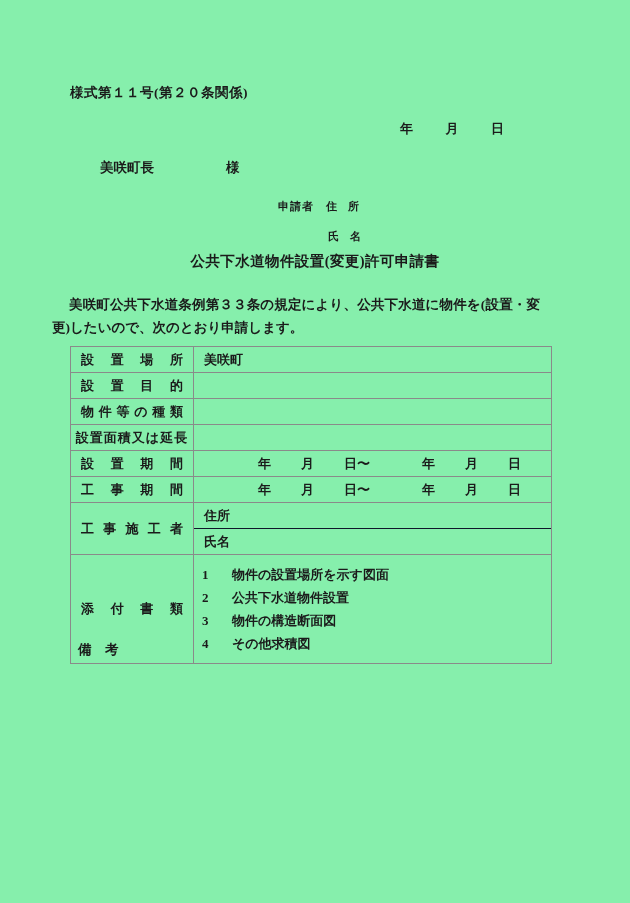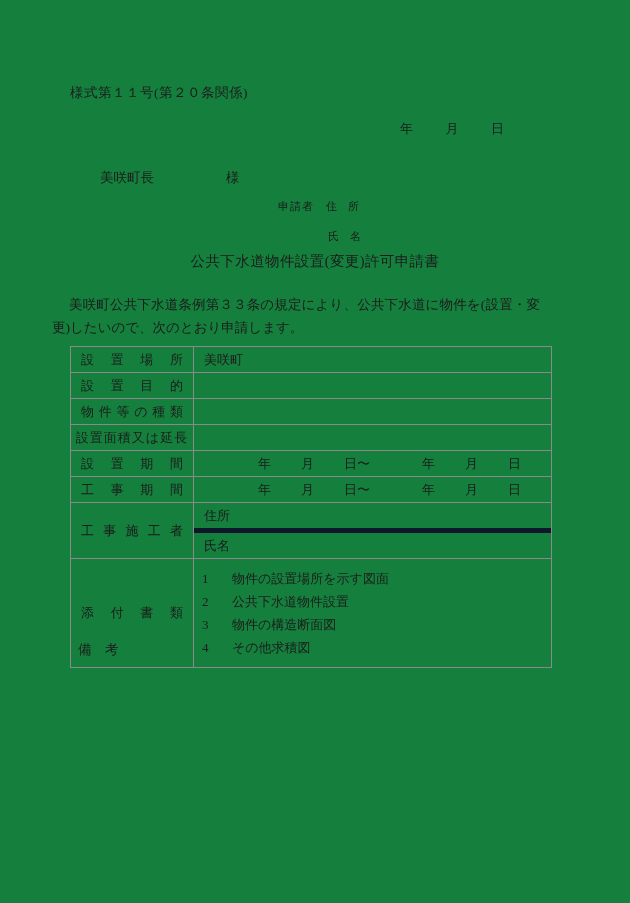--- a/index.html
+++ b/index.html
@@ -12,21 +12,22 @@
     height: 903px;
     position: relative;
     font-family: "Liberation Serif", "DejaVu Serif", serif;
     color: #1b1b1b;
     background: #fdfdfd;
     overflow: hidden;
   }
   .page {
     position: absolute;
     inset: 0;
-    background: #15803d;
+    background: #86efac;
+    font-weight: bold;
   }
 
   
   .form-no {
     position: absolute;
     left: 70px;
     top: 84px;
     font-size: 13.5px;
     letter-spacing: 0.5px;
     white-space: nowrap;
@@ -40,21 +41,20 @@
   }
   .date-line span { display: inline-block; }
   .date-line .gap { width: 26px; }
 
   .addressee {
     position: absolute;
     left: 100px;
     top: 159px;
     font-size: 13.5px;
     white-space: nowrap;
-    margin-top: 10px;
   }
   .addressee .sama { margin-left: 72px; }
 
   .applicant {
     position: absolute;
     left: 278px;
     top: 196px;
     font-size: 11px;
     line-height: 20px;
     white-space: nowrap;
@@ -132,21 +132,21 @@
   .date-span .g2 { width: 30px; }
   .date-span .g3 { width: 52px; }
 
   .sub-table {
     width: 100%;
     border-collapse: collapse;
     table-layout: fixed;
   }
   .sub-table td {
     border: none;
-    border-bottom: 5px solid #0f172a;
+    border-bottom: 1px solid #0f172a;
     height: 25px;
     padding-left: 10px;
   }
   .sub-table tr:last-child td { border-bottom: none; }
 
   .attach-list {
     padding: 8px 0 8px 8px;
   }
   .attach-item {
     display: flex;

